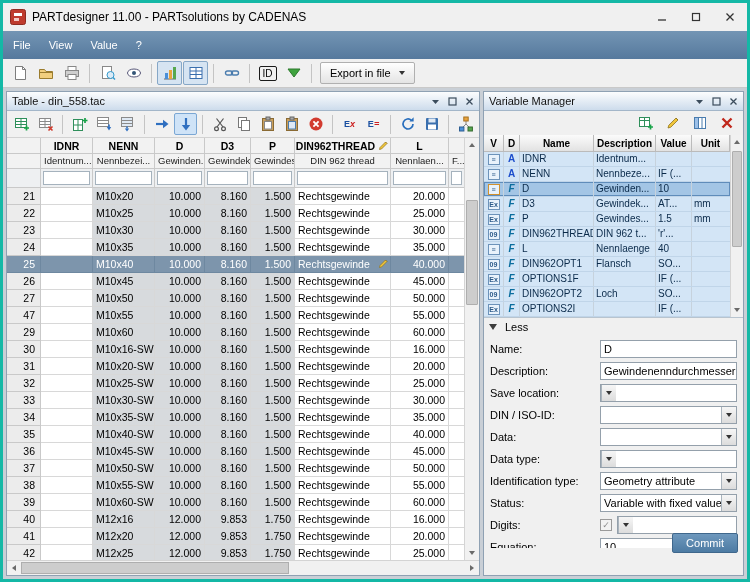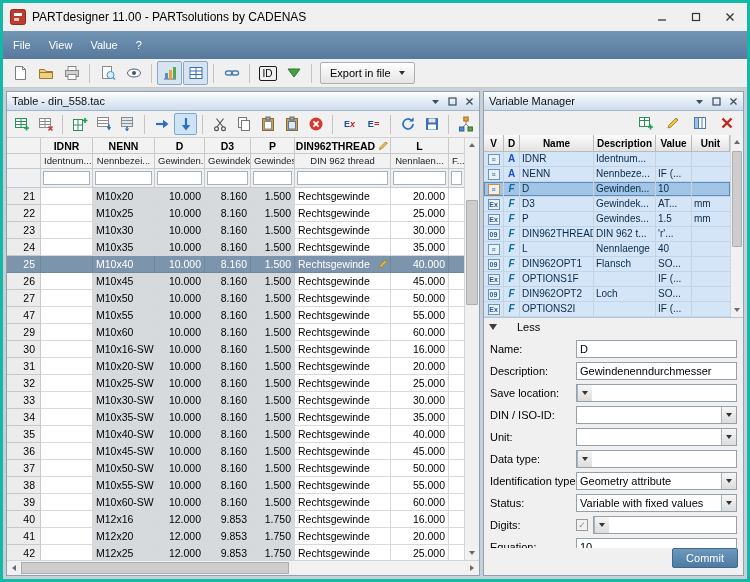--- a/index.html
+++ b/index.html
@@ -82,31 +82,31 @@
 .vcol4{width:36px}
 .vcol5{flex:1;border-right:none}
 .vrow{display:flex;height:15px;line-height:14px;font-size:10px;background:#d3e5f6;border-bottom:1px solid #c0d5e9;color:#0a2a4a;}
 .vrow.vsel{background:#a3c5e5;box-shadow:inset 0 0 0 1px #5f8cba;}
 .vic{width:12px;height:11px;border:1px solid #6d93ba;background:#e9f2fb;font-size:7px;line-height:9px;text-align:center;color:#2d5b8a;font-weight:bold;display:inline-block}
 .vsel .vic{border-color:#d2912e}
 .dt-A{color:#1d4ecc;font-weight:bold}
 .dt-F{color:#0c6e9e;font-weight:bold;font-style:italic}
 .vmscroll{width:13px}
 
-.lessrow{height:18px;flex:none;display:flex;align-items:center;gap:20px;padding:0 5px;font-size:11px;background:#f0f0f0}
+.lessrow{height:18px;flex:none;display:flex;align-items:center;gap:8px;padding:0 5px;font-size:11px;background:#f0f0f0}
 .tridark{width:0;height:0;border-left:4px solid transparent;border-right:4px solid transparent;border-top:6px solid #3c3c3c}
 .formarea{flex:1;padding:3px 6px 0;display:flex;flex-direction:column;gap:2px;min-height:0;overflow:hidden}
 .frow{height:20px;flex:none;display:flex;align-items:center;}
-.flabel{width:86px;font-size:11px;flex:none;white-space:nowrap;overflow:hidden}
+.flabel{width:110px;font-size:11px;flex:none;white-space:nowrap;overflow:hidden}
 .tfield{flex:1;height:18px;line-height:16px;background:#fff;border:1px solid #94a0ab;font-size:11px;padding:0 3px;overflow:hidden;white-space:nowrap}
 .combo{flex:1;height:18px;display:flex;background:#fff;border:1px solid #94a0ab;min-width:0}
 .cval{flex:1;font-size:11px;line-height:16px;padding:0 3px;overflow:hidden;white-space:nowrap}
 .carrow{width:15px;flex:none;display:flex;align-items:center;justify-content:center;background:linear-gradient(#f6f6f6,#dcdcdc);border-left:1px solid #aab4bd;}
 .checkbox{width:12px;height:12px;flex:none;border:1px solid #9a9a9a;background:#f2f2f2;margin-right:5px;font-size:9px;line-height:10px;text-align:center;color:#8c8c8c;}
-.commitrow{height:27px;flex:none;display:flex;justify-content:flex-end;align-items:flex-start;padding:0 5px 22px;}
+.commitrow{height:27px;flex:none;display:flex;justify-content:flex-end;align-items:flex-end;padding:0 5px 22px;}
 .commitbtn{padding:3px 13px;font-size:11px;color:#fff;background:linear-gradient(#6e98bd,#4d7ba3);border:1px solid #3f678c;border-radius:2px;}
 </style>
 </head>
 <body>
 
 <div class="window">
 
   <div class="titlebar">
     <span class="appicon">
       <svg width="16" height="16" viewBox="0 0 16 16">
@@ -922,21 +922,21 @@
           <div class="frow">
             <span class="flabel">DIN / ISO-ID:</span>
             <span class="combo">
               <span class="cval"></span>
               <span class="carrow">
                 <i class="tri"></i>
               </span>
             </span>
           </div>
           <div class="frow">
-            <span class="flabel">Unit:</span>
+            <span class="flabel">Data:</span>
             <span class="combo">
               <span class="cval"></span>
               <span class="carrow">
                 <i class="tri"></i>
               </span>
             </span>
           </div>
           <div class="frow">
             <span class="flabel">Data type:</span>
             <span class="combo">

